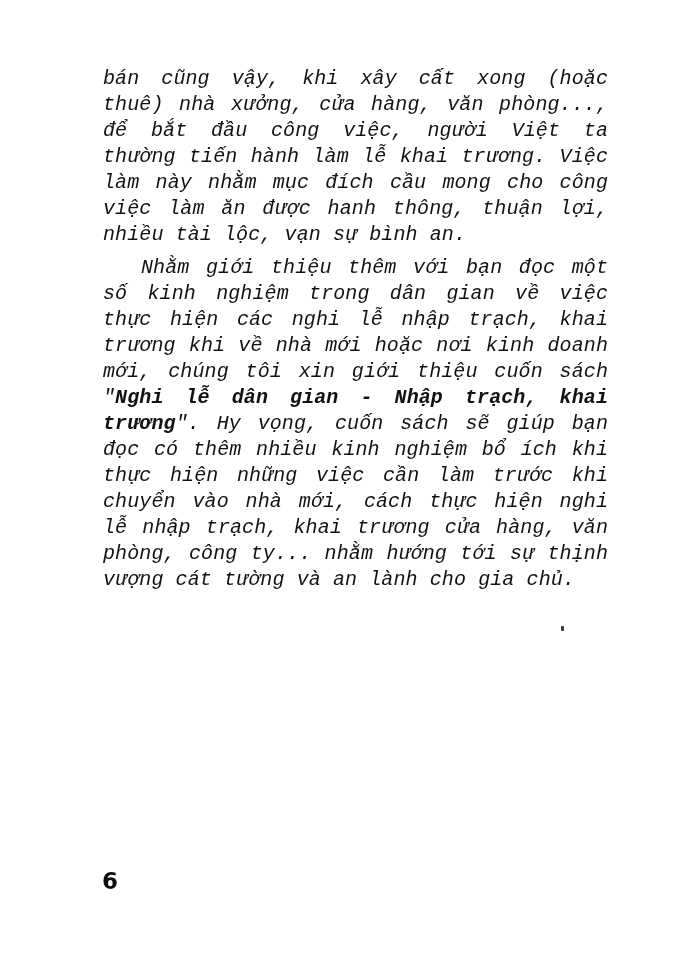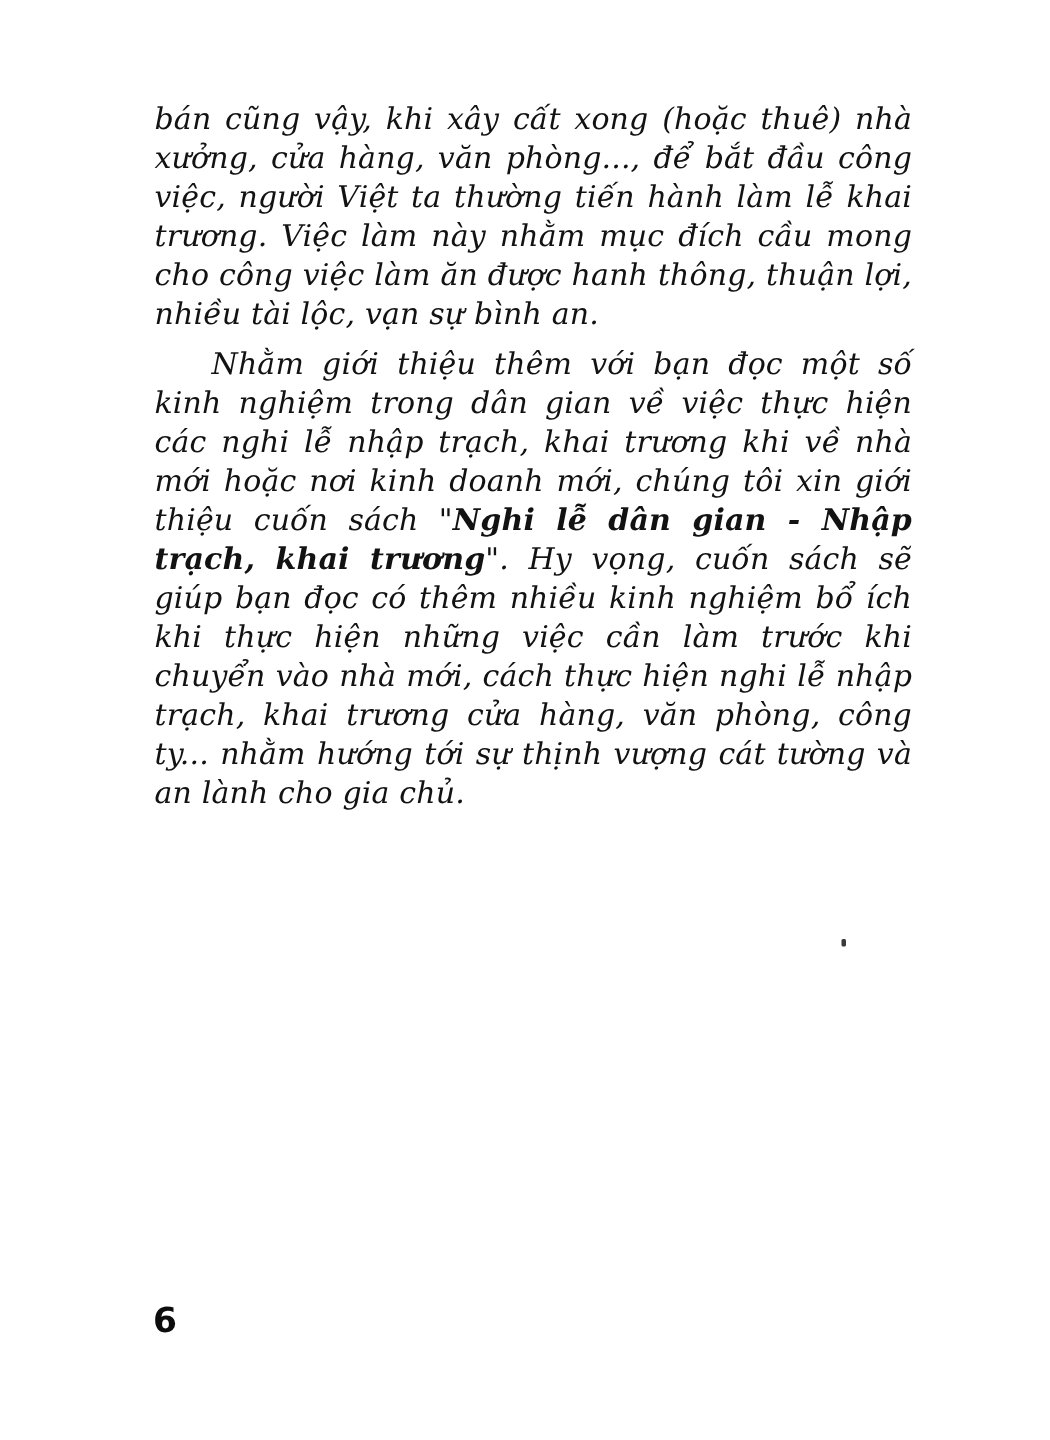--- a/index.html
+++ b/index.html
@@ -22,20 +22,21 @@
     width: 505px;
     color: #121212;
     font-style: italic;
     font-size: 20px;
     line-height: 26px;
     text-align: justify;
     letter-spacing: 0.1px;
   }
   .para {
     margin: 0;
+    font-family: Liberation Mono, monospace;
   }
   .para + .para {
     margin-top: 7px;
   }
   .para.indented {
     text-indent: 38px;
   }
   .bold {
     font-weight: bold;
   }

